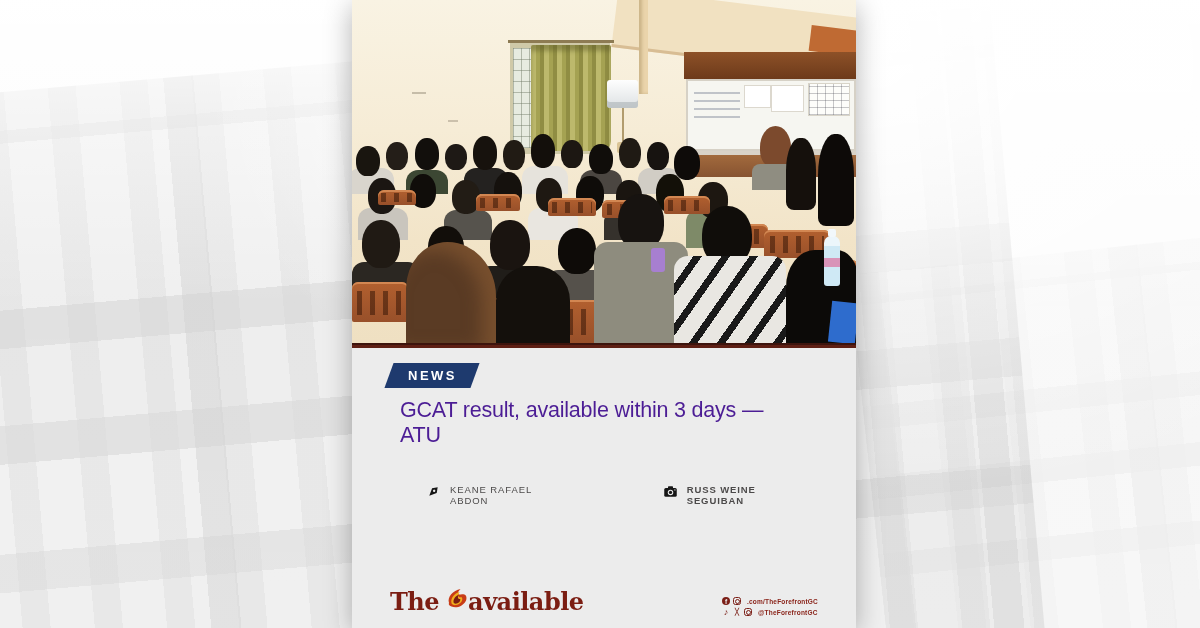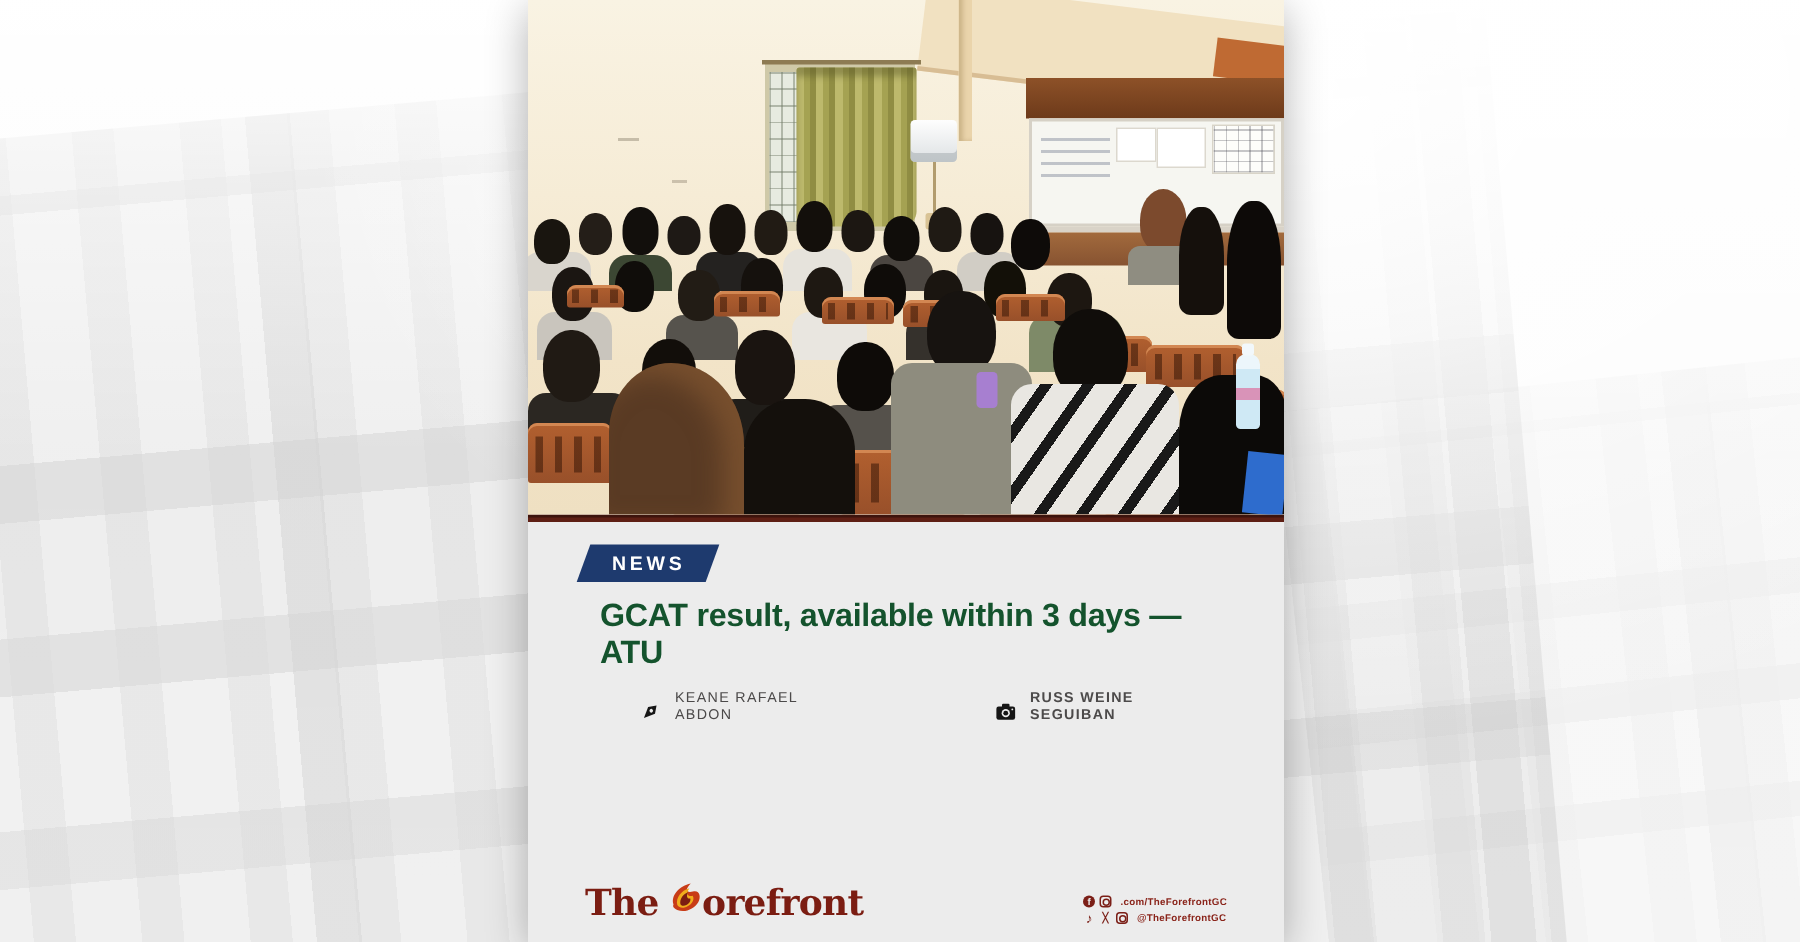--- a/index.html
+++ b/index.html
@@ -38,24 +38,24 @@
   .chair::after{content:"";position:absolute;inset:22% 9% 18% 9%;
          background:repeating-linear-gradient(90deg,rgba(55,22,6,.55) 0 5px,rgba(0,0,0,0) 5px 13px);}
   .divider{height:5px;background:#5e1f14;box-shadow:inset 0 2px 0 rgba(0,0,0,.35);}
 
   
   .content{flex:1;display:flex;flex-direction:column;padding:15px 46px 0 48px;box-sizing:border-box;}
   .badge{width:86px;height:25px;background:#1e3a6e;transform:skewX(-20deg);
          margin-left:-11px;display:flex;align-items:center;justify-content:center;}
   .badge span{transform:skewX(20deg);color:#fff;font-weight:bold;font-size:13px;letter-spacing:2.5px;}
   .headline{margin:10px 0 0 0;max-width:392px;font-size:21.5px;line-height:24.5px;
-            font-weight:bold;color:#14532d;letter-spacing:-.2px;}
+            font-weight:normal;color:#4c1d95;letter-spacing:-.2px;}
   .bylines{display:flex;align-items:center;margin-top:13px;}
-  .byline{display:flex;align-items:flex-end;gap:9px;font-size:9.5px;letter-spacing:.9px;
-          color:#4c4a4a;font-weight:normal;}
+  .byline{display:flex;align-items:flex-start;gap:9px;font-size:9.5px;letter-spacing:.9px;
+          color:#4c4a4a;font-weight:normal;margin-top:24px;}
   .byline:first-child{margin-left:26px;}
   .byline + .byline{margin-left:96px;font-weight:bold;}
   .bl-icon{width:15px;height:15px;flex:0 0 auto;}
   .bodytext{margin:14px 0 0 0;width:412px;font-size:12.6px;line-height:17.2px;color:#3e3c3d;
             text-align:justify;}
   .footer{margin-top:auto;display:flex;align-items:flex-end;padding-bottom:12px;gap:17px;}
   .logo{display:flex;align-items:center;margin-left:-10px;color:#7b1d12;
         font-family:"DejaVu Serif",serif;font-weight:bold;font-size:24px;letter-spacing:-.5px;}
   .logo .flame{width:24px;height:26px;margin:0 0 2px 5px;}
   .socials{margin-left:auto;margin-right:-8px;display:flex;flex-direction:column;gap:3px;}
@@ -205,21 +205,21 @@
 
 
     <div class="footer">
       <div class="logo">
         <span>The</span>
         <svg class="flame" viewBox="0 0 24 26">
           <path d="M5 15 C3 9 9 2.5 16.5 1 C12.5 5 13.5 7.5 18 6.3 C22.5 5.2 23.5 10 21.5 13.5 C19 18 12.5 20.8 7.5 18.6 C4.8 17.4 4.4 16.2 5 15 Z" fill="#c83c17"></path>
           <path d="M7.5 15.2 C6.3 10.5 10.5 5.2 15.6 4.1 C13 7.8 14.6 10 17.8 9.2 C19.6 12.2 16.6 16.2 11.8 17.1 C9.7 17.4 8 16.4 7.5 15.2 Z" fill="#f0ad1d"></path>
           <path d="M9.6 14.6 C9 11.4 11.6 7.8 14.8 6.8 C13.2 9.6 14.2 11.4 16.2 11 C16.8 13.2 14.4 15.6 11.6 15.8 C10.5 15.8 9.8 15.3 9.6 14.6 Z" fill="#7b1d12"></path>
         </svg>
-        <span>orefront</span>
+        <span>available</span>
       </div>
       <div class="socials">
         <div class="srow">
           <span class="si fb"></span>
           <span class="si ig"></span>
           <span class="txt">.com/TheForefrontGC</span>
         </div>
         <div class="srow">
           <span class="si tiktok"></span>
           <span class="si xicon"></span>

